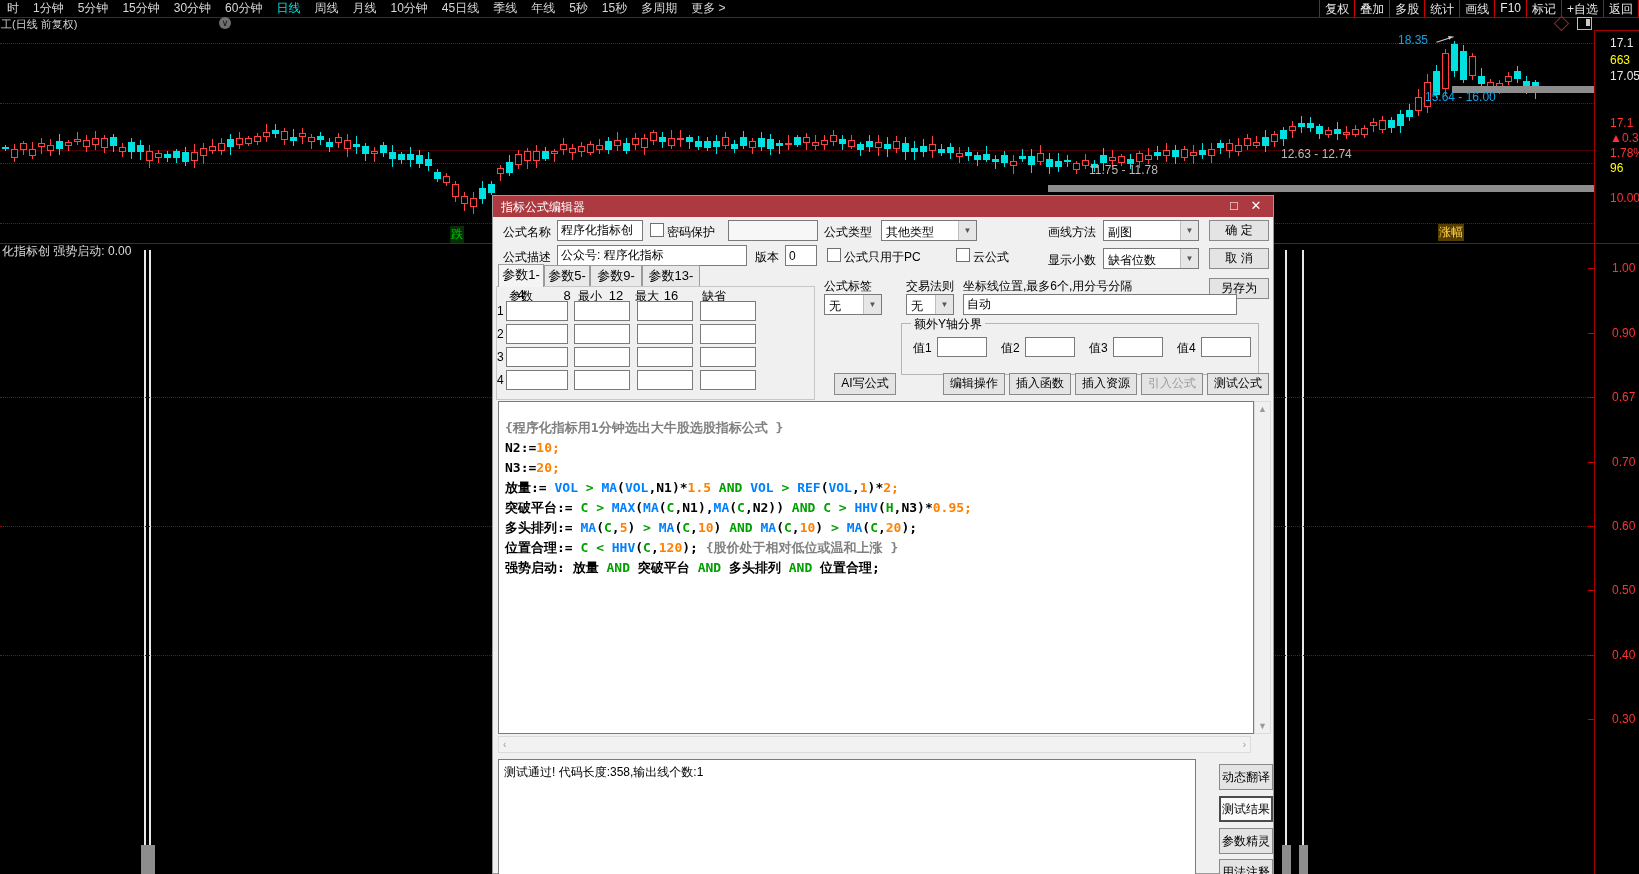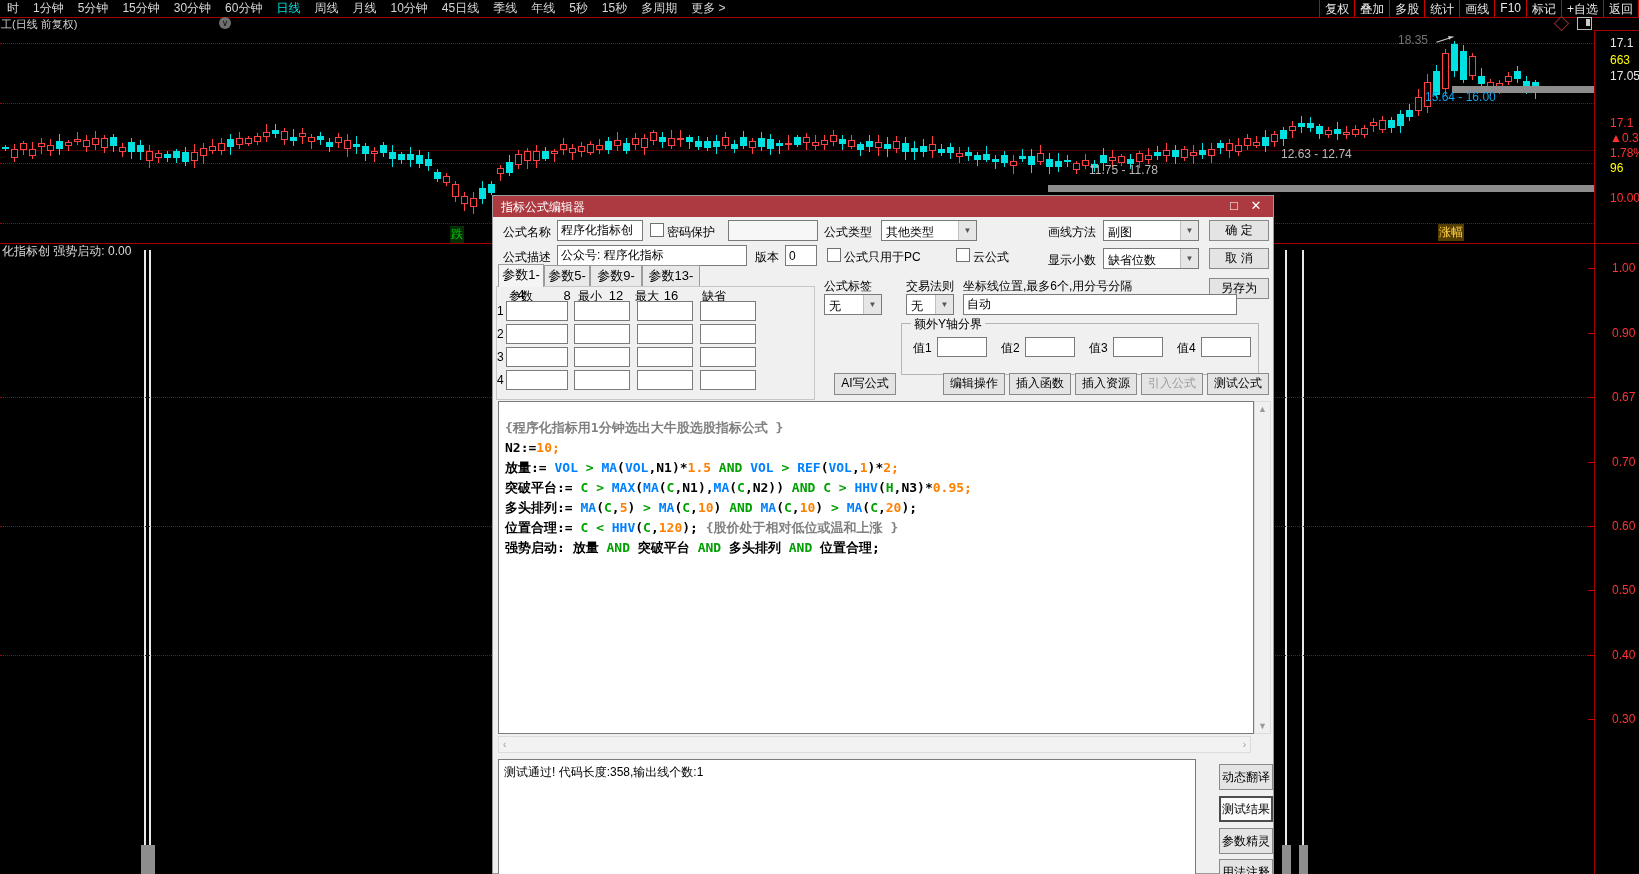--- a/index.html
+++ b/index.html
@@ -488,21 +488,21 @@
         <div class="candle-body cb-dn" style="left: 1523px; top: 50.5162px; height: 8.43575px;"></div>
         <div class="candle-wick" style="left: 1535px; top: 50.1872px; height: 18.676px; background: rgb(0, 225, 225);"></div>
         <div class="candle-body cb-dn" style="left: 1532px; top: 52.4128px; height: 9.28462px;"></div>
       </div>
 
     <div class="graybar" style="left:1452px;top:56px;width:142px;"></div>
     <div class="graybar" style="left:1048px;top:155px;width:546px;"></div>
     <div id="ann-arrow"></div>
 
     <div id="annotations">
-        <div class="ann" style="left: 1398px; top: 3px; color: #737373;">18.35</div>
+        <div class="ann" style="left: 1398px; top: 3px; color: #0ea5e9;">18.35</div>
         <div class="ann" style="left: 1425px; top: 60px; color: #0ea5e9;">15.64 - 16.00</div>
         <div class="ann" style="left: 1281px; top: 117px; color: rgb(184, 184, 184);">12.63 - 12.74</div>
         <div class="ann" style="left: 1089px; top: 133px; color: rgb(184, 184, 184);">11.75 - 11.78</div>
         <div class="badge" style="left: 450px; top: 196px; color: rgb(0, 200, 0); background: rgb(6, 46, 6);">跌</div>
         <div class="badge" style="left: 1438px; top: 194px; color: rgb(255, 210, 74); background: rgb(85, 60, 0);">涨幅</div>
       </div>
     <div id="spikes">
         <div class="spike" style="left: 144px; top: 220px; height: 624px; background: rgb(232, 232, 232);"></div>
         <div class="spike-stub" style="left: 141px; top: 815px; height: 29px;"></div>
         <div class="spike" style="left: 149px; top: 220px; height: 624px; background: rgb(232, 232, 232);"></div>
@@ -606,20 +606,21 @@
 
     <div id="grp-y"></div>
     <span class="lbl" id="grp-y-title">额外Y轴分界</span>
     <div id="extray-fields"></div>
 
     <div id="action-row"></div>
 
     <div id="code">
         <div class="cl"><span class="tk-c">{程序化指标用1分钟选出大牛股选股指标公式 }</span></div>
         <div class="cl"><span class="tk-d">N2:=</span><span class="tk-n">10;</span></div>
+        <div class="cl"><span class="tk-d">N3:=</span><span class="tk-n">20;</span></div>
         <div class="cl"><span class="tk-d">放量:= </span><span class="tk-f">VOL</span><span class="tk-g"> &gt; </span><span class="tk-f">MA</span><span class="tk-d">(</span><span class="tk-f">VOL</span><span class="tk-d">,N1)*</span><span class="tk-n">1.5</span><span class="tk-g"> AND </span><span class="tk-f">VOL</span><span class="tk-g"> &gt; </span><span class="tk-f">REF</span><span class="tk-d">(</span><span class="tk-f">VOL</span><span class="tk-d">,</span><span class="tk-n">1</span><span class="tk-d">)*</span><span class="tk-n">2;</span></div>
         <div class="cl"><span class="tk-d">突破平台:= </span><span class="tk-g">C &gt; </span><span class="tk-f">MAX</span><span class="tk-d">(</span><span class="tk-f">MA</span><span class="tk-d">(</span><span class="tk-g">C</span><span class="tk-d">,N1),</span><span class="tk-f">MA</span><span class="tk-d">(</span><span class="tk-g">C</span><span class="tk-d">,N2)) </span><span class="tk-g">AND C &gt; </span><span class="tk-f">HHV</span><span class="tk-d">(</span><span class="tk-g">H</span><span class="tk-d">,N3)*</span><span class="tk-n">0.95;</span></div>
         <div class="cl"><span class="tk-d">多头排列:= </span><span class="tk-f">MA</span><span class="tk-d">(</span><span class="tk-g">C</span><span class="tk-d">,</span><span class="tk-n">5</span><span class="tk-d">) </span><span class="tk-g">&gt; </span><span class="tk-f">MA</span><span class="tk-d">(</span><span class="tk-g">C</span><span class="tk-d">,</span><span class="tk-n">10</span><span class="tk-d">) </span><span class="tk-g">AND </span><span class="tk-f">MA</span><span class="tk-d">(</span><span class="tk-g">C</span><span class="tk-d">,</span><span class="tk-n">10</span><span class="tk-d">) </span><span class="tk-g">&gt; </span><span class="tk-f">MA</span><span class="tk-d">(</span><span class="tk-g">C</span><span class="tk-d">,</span><span class="tk-n">20</span><span class="tk-d">);</span></div>
         <div class="cl"><span class="tk-d">位置合理:= </span><span class="tk-g">C &lt; </span><span class="tk-f">HHV</span><span class="tk-d">(</span><span class="tk-g">C</span><span class="tk-d">,</span><span class="tk-n">120</span><span class="tk-d">);</span><span class="tk-c"> {股价处于相对低位或温和上涨 }</span></div>
         <div class="cl"><span class="tk-d">强势启动: 放量 </span><span class="tk-g">AND</span><span class="tk-d"> 突破平台 </span><span class="tk-g">AND</span><span class="tk-d"> 多头排列 </span><span class="tk-g">AND</span><span class="tk-d"> 位置合理;</span></div>
       </div>
     <div id="vscroll">
       <span class="arr" style="top:2px;">▲</span>
       <span class="arr" style="bottom:2px;">▼</span>
     </div>

